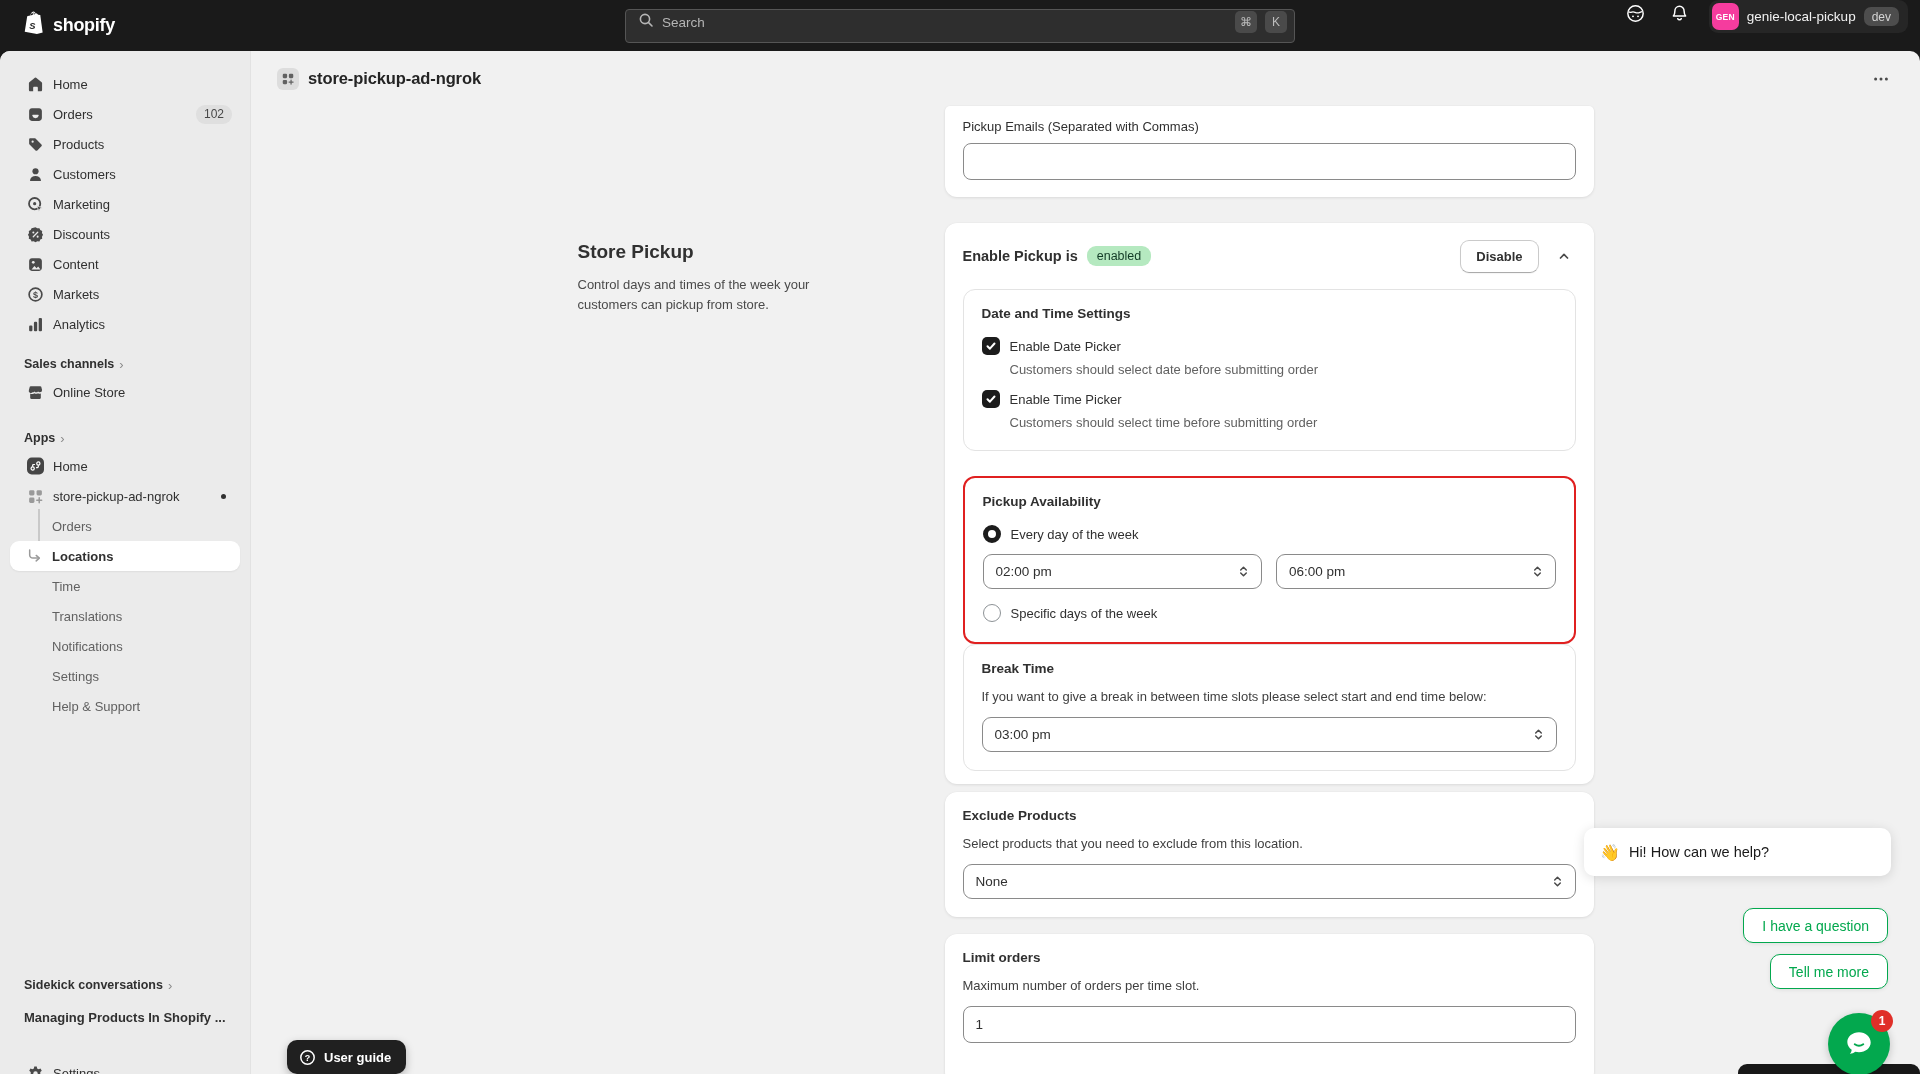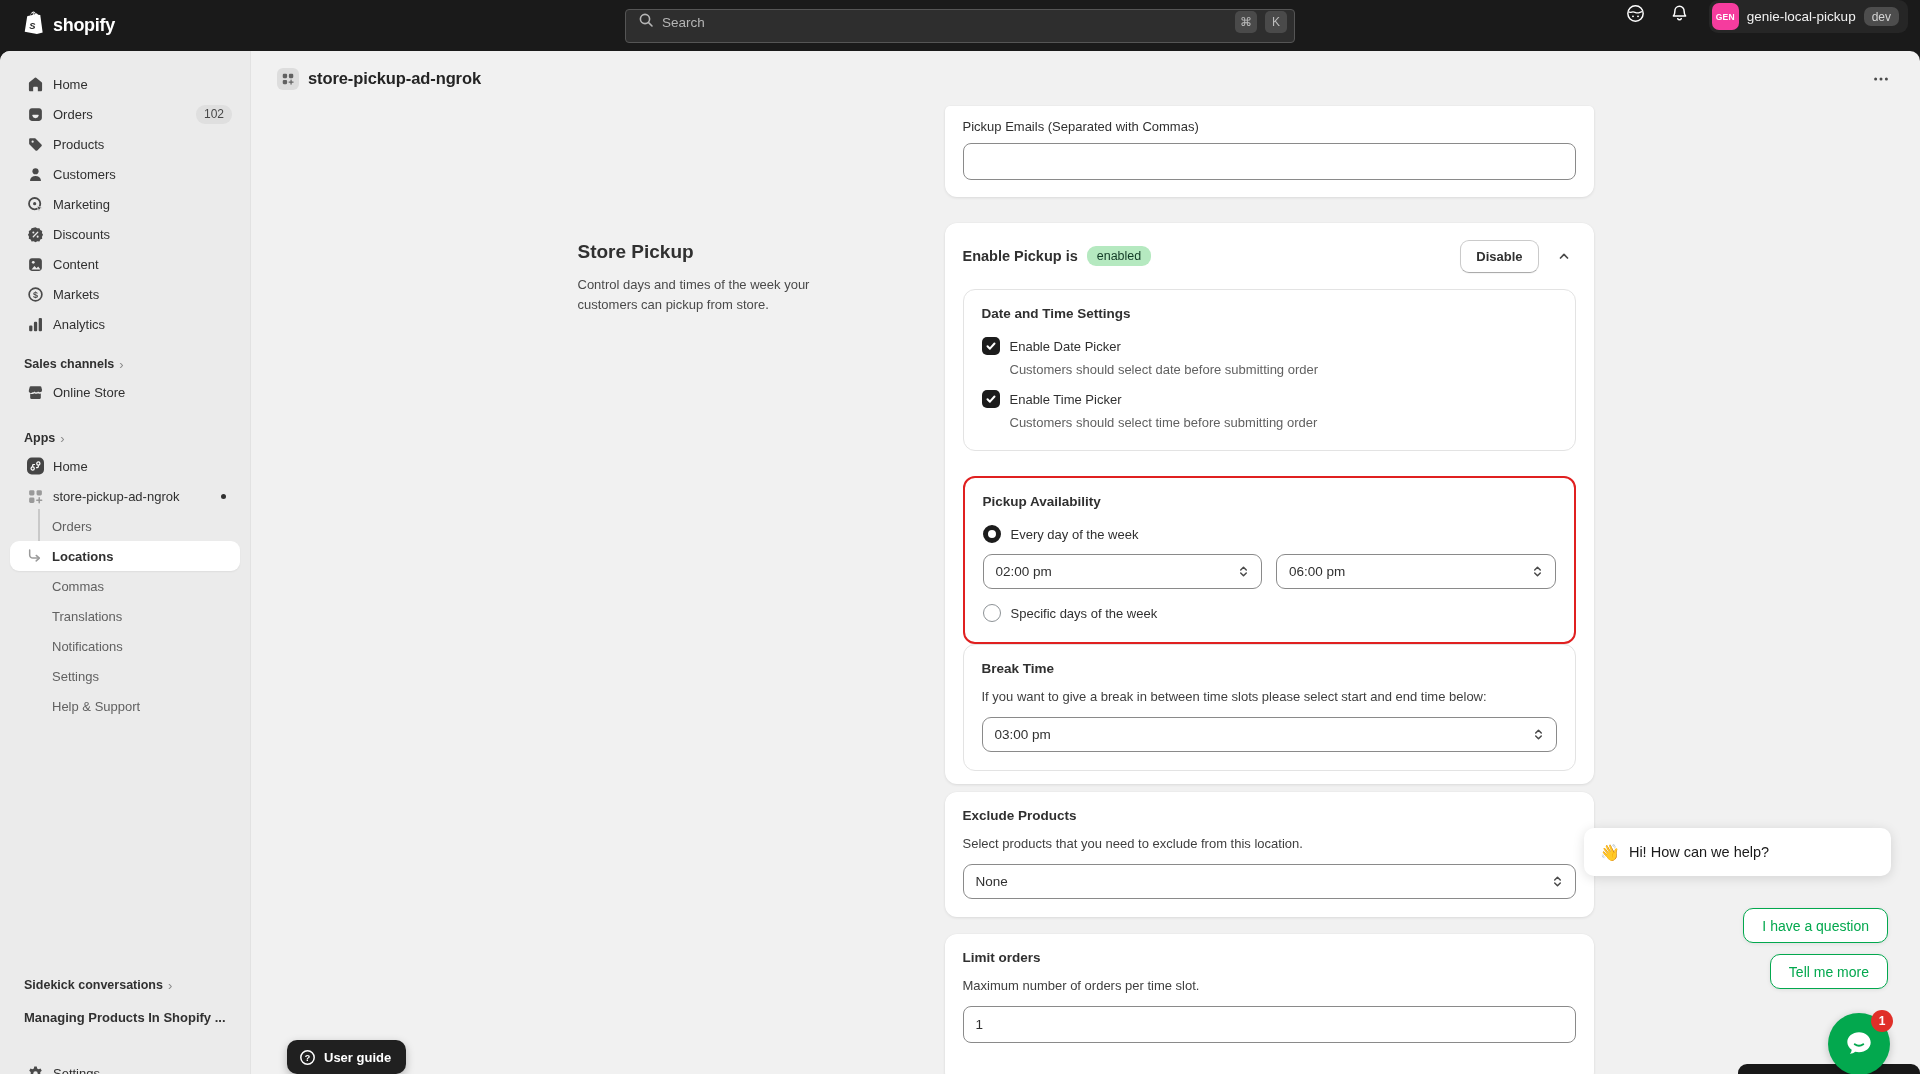--- a/index.html
+++ b/index.html
@@ -330,21 +330,21 @@
       <span>Orders</span>
     </div>
     <div class="sub-row selected">
       <span class="loc-arrow"><svg width="15" height="15" viewBox="0 0 14 14" fill="none" stroke="#9a9a9a" stroke-width="1.4" stroke-linecap="round" stroke-linejoin="round">
             <path d="M2.5 1v4.5a3 3 0 0 0 3 3H11"></path>
             <path d="m8.6 6 2.9 2.5-2.9 2.6"></path>
           </svg></span>
       <span>Locations</span>
     </div>
     <div class="sub-row">
-      <span>Commas</span>
+      <span>Time</span>
     </div>
     <div class="sub-row">
       <span>Translations</span>
     </div>
     <div class="sub-row">
       <span>Notifications</span>
     </div>
     <div class="sub-row">
       <span>Settings</span>
     </div>

